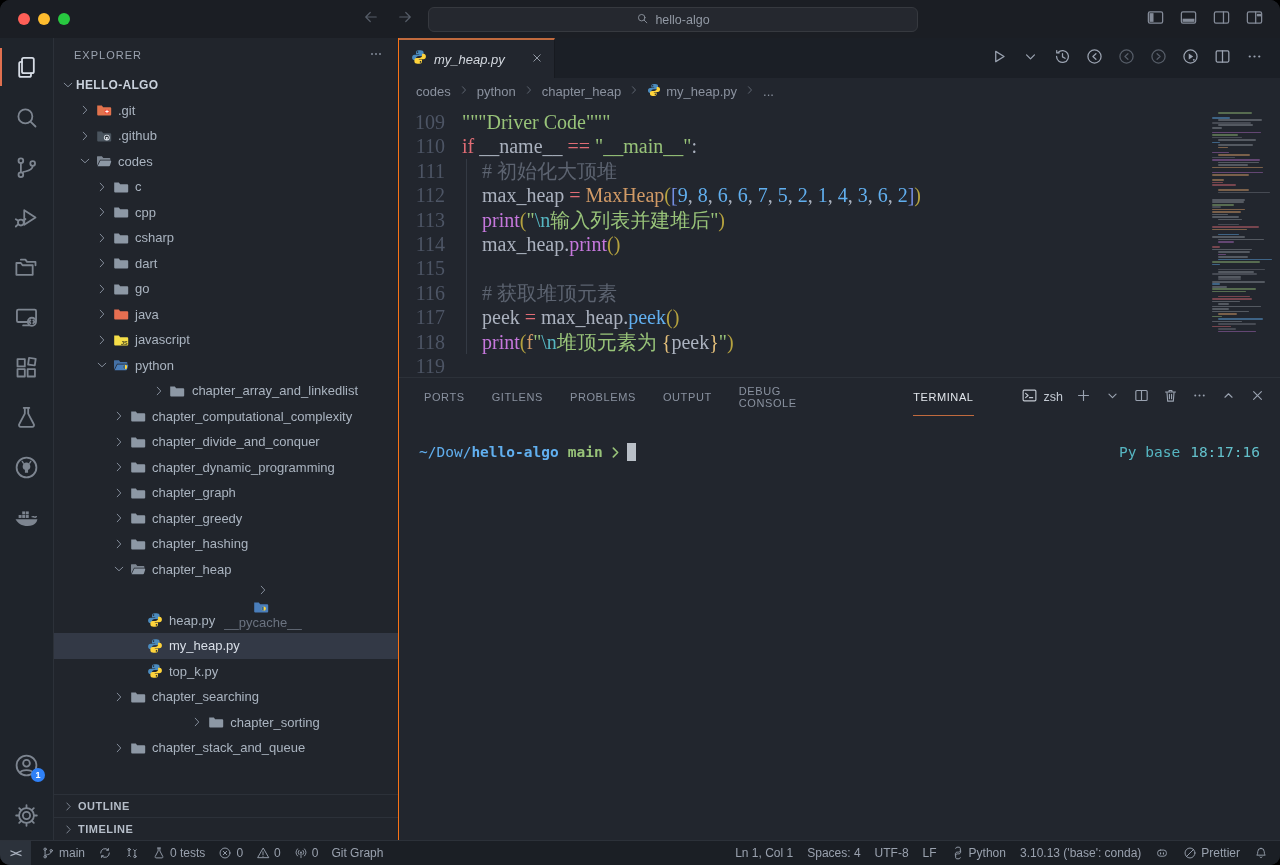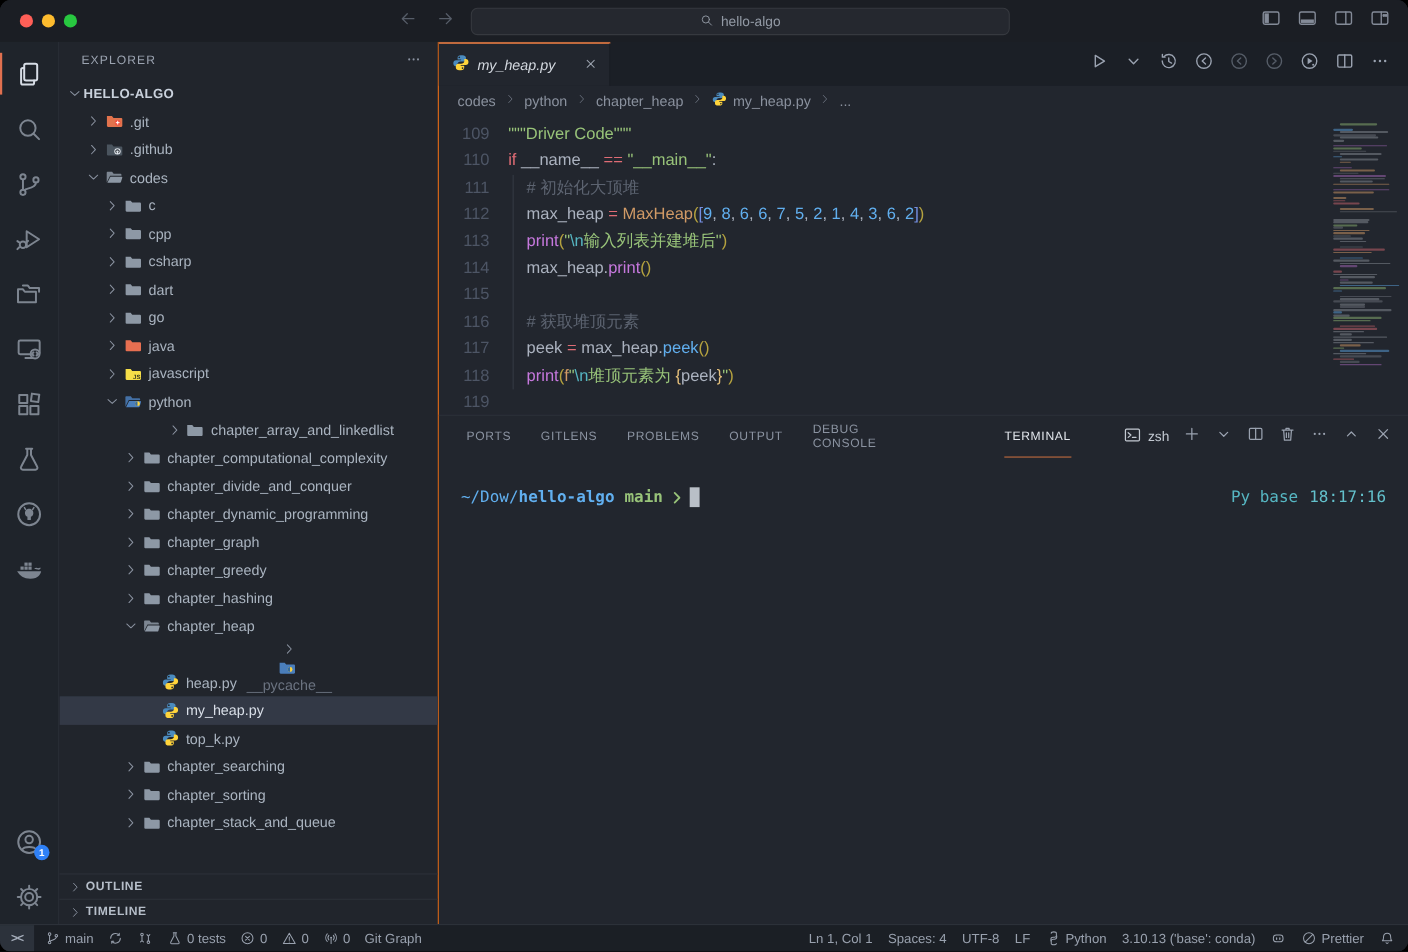--- a/index.html
+++ b/index.html
@@ -70,21 +70,21 @@
   .ed-actions .dim { color:#565d68; }
 
   .breadcrumbs { height:26px; display:flex; align-items:center; padding-left:17px; gap:7px;
                  font-size:13px; color:#8a919e; flex:0 0 auto; }
   .breadcrumbs .sep svg { width:12px; height:12px; color:#6c7380; }
   .breadcrumbs .bc { display:flex; align-items:center; gap:5px; cursor:pointer; }
   .breadcrumbs .bc svg { width:14px; height:14px; }
 
   .editorwrap { flex:1 1 auto; position:relative; overflow:hidden; }
   .code-area { position:absolute; inset:0; padding-top:6px;
-               font-family:Liberation Sans, sans-serif; font-size:15px; line-height:24.4px; }
+               font-family:Liberation Serif, serif; font-size:20px; line-height:24.4px; }
   .code-line { display:flex; height:24.4px; white-space:pre; }
   .ln { width:46px; text-align:right; color:#4d5565; flex:0 0 46px; }
   .ct { margin-left:17px; }
   .indent-guide { position:absolute; left:67px; top:55px; height:195px; width:1px; background:#343a44; }
   .pl{color:#abb2bf} .kw{color:#e06c75} .str{color:#98c379} .com{color:#5c6370}
   .num{color:#61afef} .cls{color:#d19a66} .fn{color:#c678dd} .mth{color:#61afef}
   .esc{color:#56b6c2} .b1{color:#b5a23f} .b2{color:#748ee0} .fs{color:#d19a66} .brc{color:#e5c07b}
 
   .minimap { position:absolute; top:8px; right:6px; width:66px; }
   .mm-row { height:1.6px; margin-bottom:0.9px; }
@@ -599,21 +599,21 @@
                 <path d="M9 5.5l6 6.5-6 6.5"></path>
               </svg>
             </span>
             <span class="ficon">
               <svg viewBox="0 0 16 16">
                 <path d="M1.2 3.4h4.6l1.4 1.8h7a1 1 0 0 1 1 1v6.2a1 1 0 0 1-1 1H2.2a1 1 0 0 1-1-1z" fill="#8d98a5"></path>
               </svg>
             </span>
             <span class="tlabel">chapter_searching</span>
           </div>
-          <div class="trow" style="padding-left: 57px;">
+          <div class="trow" style="padding-left: 57px; justify-content: center;">
             <span class="chev">
               <svg viewBox="0 0 24 24" fill="none" stroke="currentColor" stroke-width="1.6" stroke-linecap="round" stroke-linejoin="round">
                 <path d="M9 5.5l6 6.5-6 6.5"></path>
               </svg>
             </span>
             <span class="ficon">
               <svg viewBox="0 0 16 16">
                 <path d="M1.2 3.4h4.6l1.4 1.8h7a1 1 0 0 1 1 1v6.2a1 1 0 0 1-1 1H2.2a1 1 0 0 1-1-1z" fill="#8d98a5"></path>
               </svg>
             </span>

